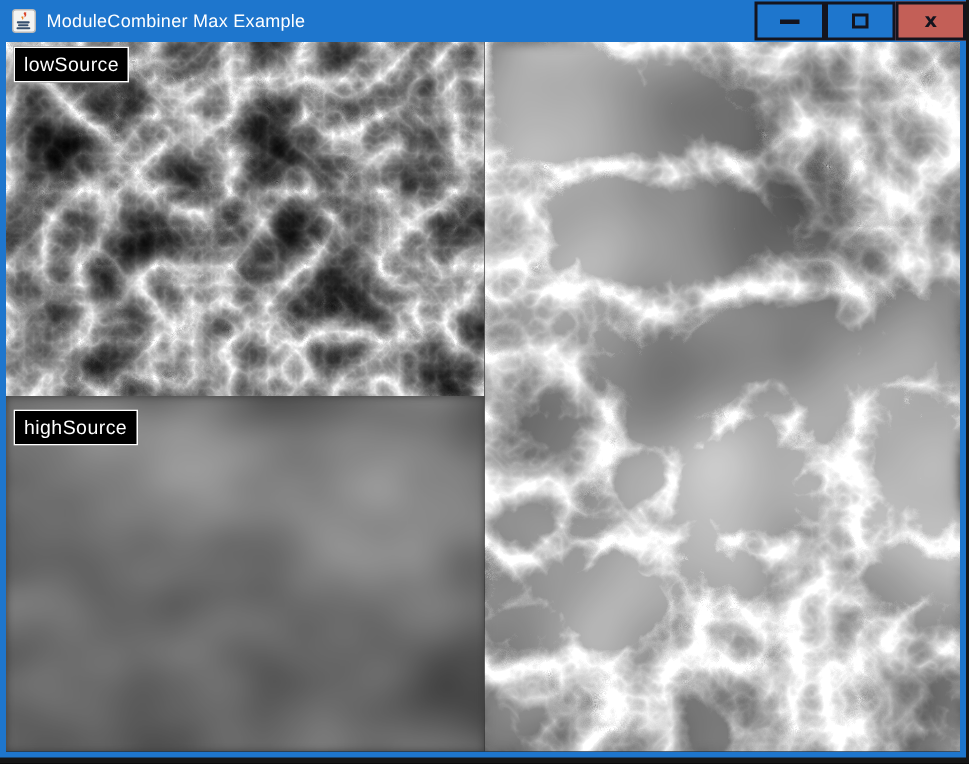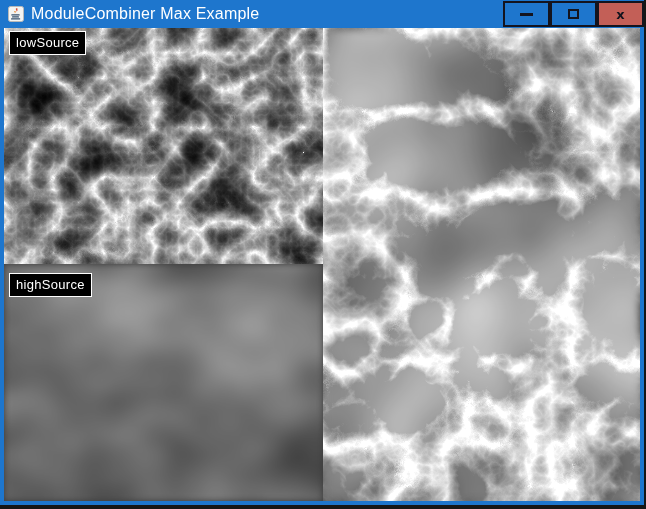--- a/index.html
+++ b/index.html
@@ -15,21 +15,21 @@
     padding:0 4px 4px 4px;
   }
   
   .titlebar{
     height:28px;display:flex;align-items:center;position:relative;
   }
   .app-icon{
     width:16px;height:16px;margin-left:4px;display:inline-block;flex:0 0 auto;
   }
   .title{
-    color:#ffffff;font-size:16px;margin-left:7px;letter-spacing:.2px;
+    color:#ffffff;font-size:12px;margin-left:7px;letter-spacing:.2px;
     white-space:nowrap;
   }
   .controls{
     position:absolute;right:-4px;top:1px;display:flex;height:26px;
   }
   .btn{
     width:47px;height:26px;box-sizing:border-box;
     border:2px solid #14141e;background:#1e76cd;
     display:flex;align-items:center;justify-content:center;
     cursor:default;

